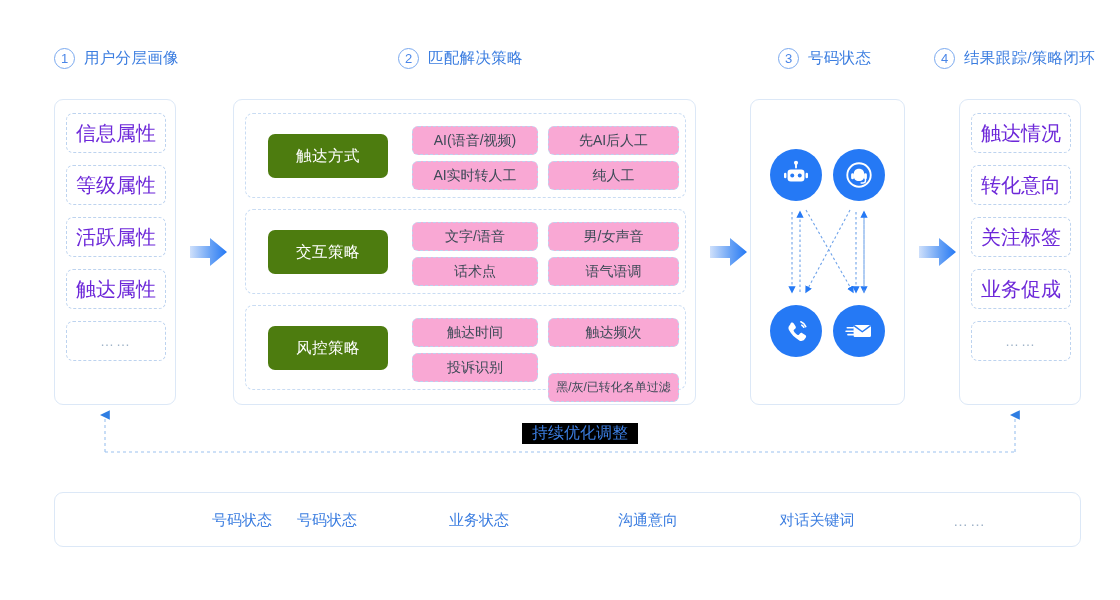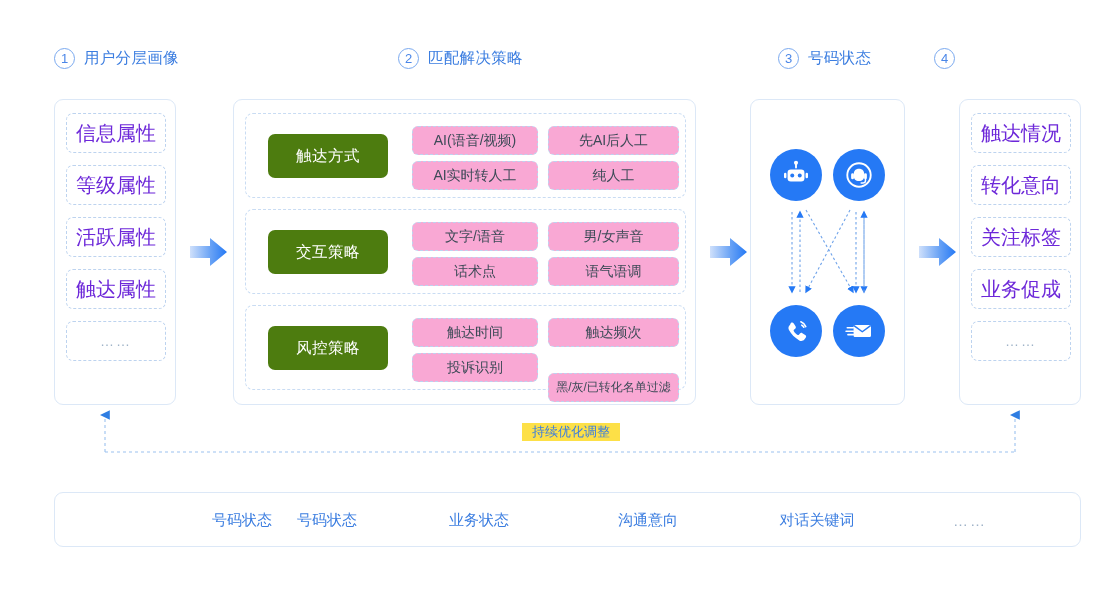--- a/index.html
+++ b/index.html
@@ -82,22 +82,22 @@
   .circ{
     position:absolute;width:52px;height:52px;border-radius:50%;
     background:#2579f5;
     display:flex;align-items:center;justify-content:center;
   }
   .circ svg{display:block;}
 
   
   .loop{position:absolute;left:0;top:0;width:1120px;height:600px;pointer-events:none;}
   .looplbl{
-    position:absolute;color:#3b7de0;font-size:13px;
-    background:#fde047;padding:0 10px;white-space:nowrap;
+    position:absolute;color:#3b7de0;font-size:16px;
+    background:#000000;padding:0 10px;white-space:nowrap;
   }
 
   
   .botbar{
     position:absolute;
     border:1px solid #dce8f7;border-radius:9px;background:#fff;
     box-sizing:border-box;
     display:flex;align-items:center;
   }
   .botitem{
@@ -128,20 +128,21 @@
   <div class="hdr" style="left:398px;top:48px;">
     <div class="num">2</div>
     <div class="htxt">匹配解决策略</div>
   </div>
   <div class="hdr" style="left:778px;top:48px;">
     <div class="num">3</div>
     <div class="htxt">号码状态</div>
   </div>
   <div class="hdr" style="left:934px;top:48px;">
     <div class="num">4</div>
+    <div class="htxt">结果跟踪/策略闭环</div>
   </div>
 
   <div class="panel" style="left:54px;top:99px;width:122px;height:306px;">
     <div class="chip" style="left:11px;top:13px;width:100px;height:40px;">信息属性</div>
     <div class="chip" style="left:11px;top:65px;width:100px;height:40px;">等级属性</div>
     <div class="chip" style="left:11px;top:117px;width:100px;height:40px;">活跃属性</div>
     <div class="chip" style="left:11px;top:169px;width:100px;height:40px;">触达属性</div>
     <div class="chip dots" style="left:11px;top:221px;width:100px;height:40px;">……</div>
   </div>
 

